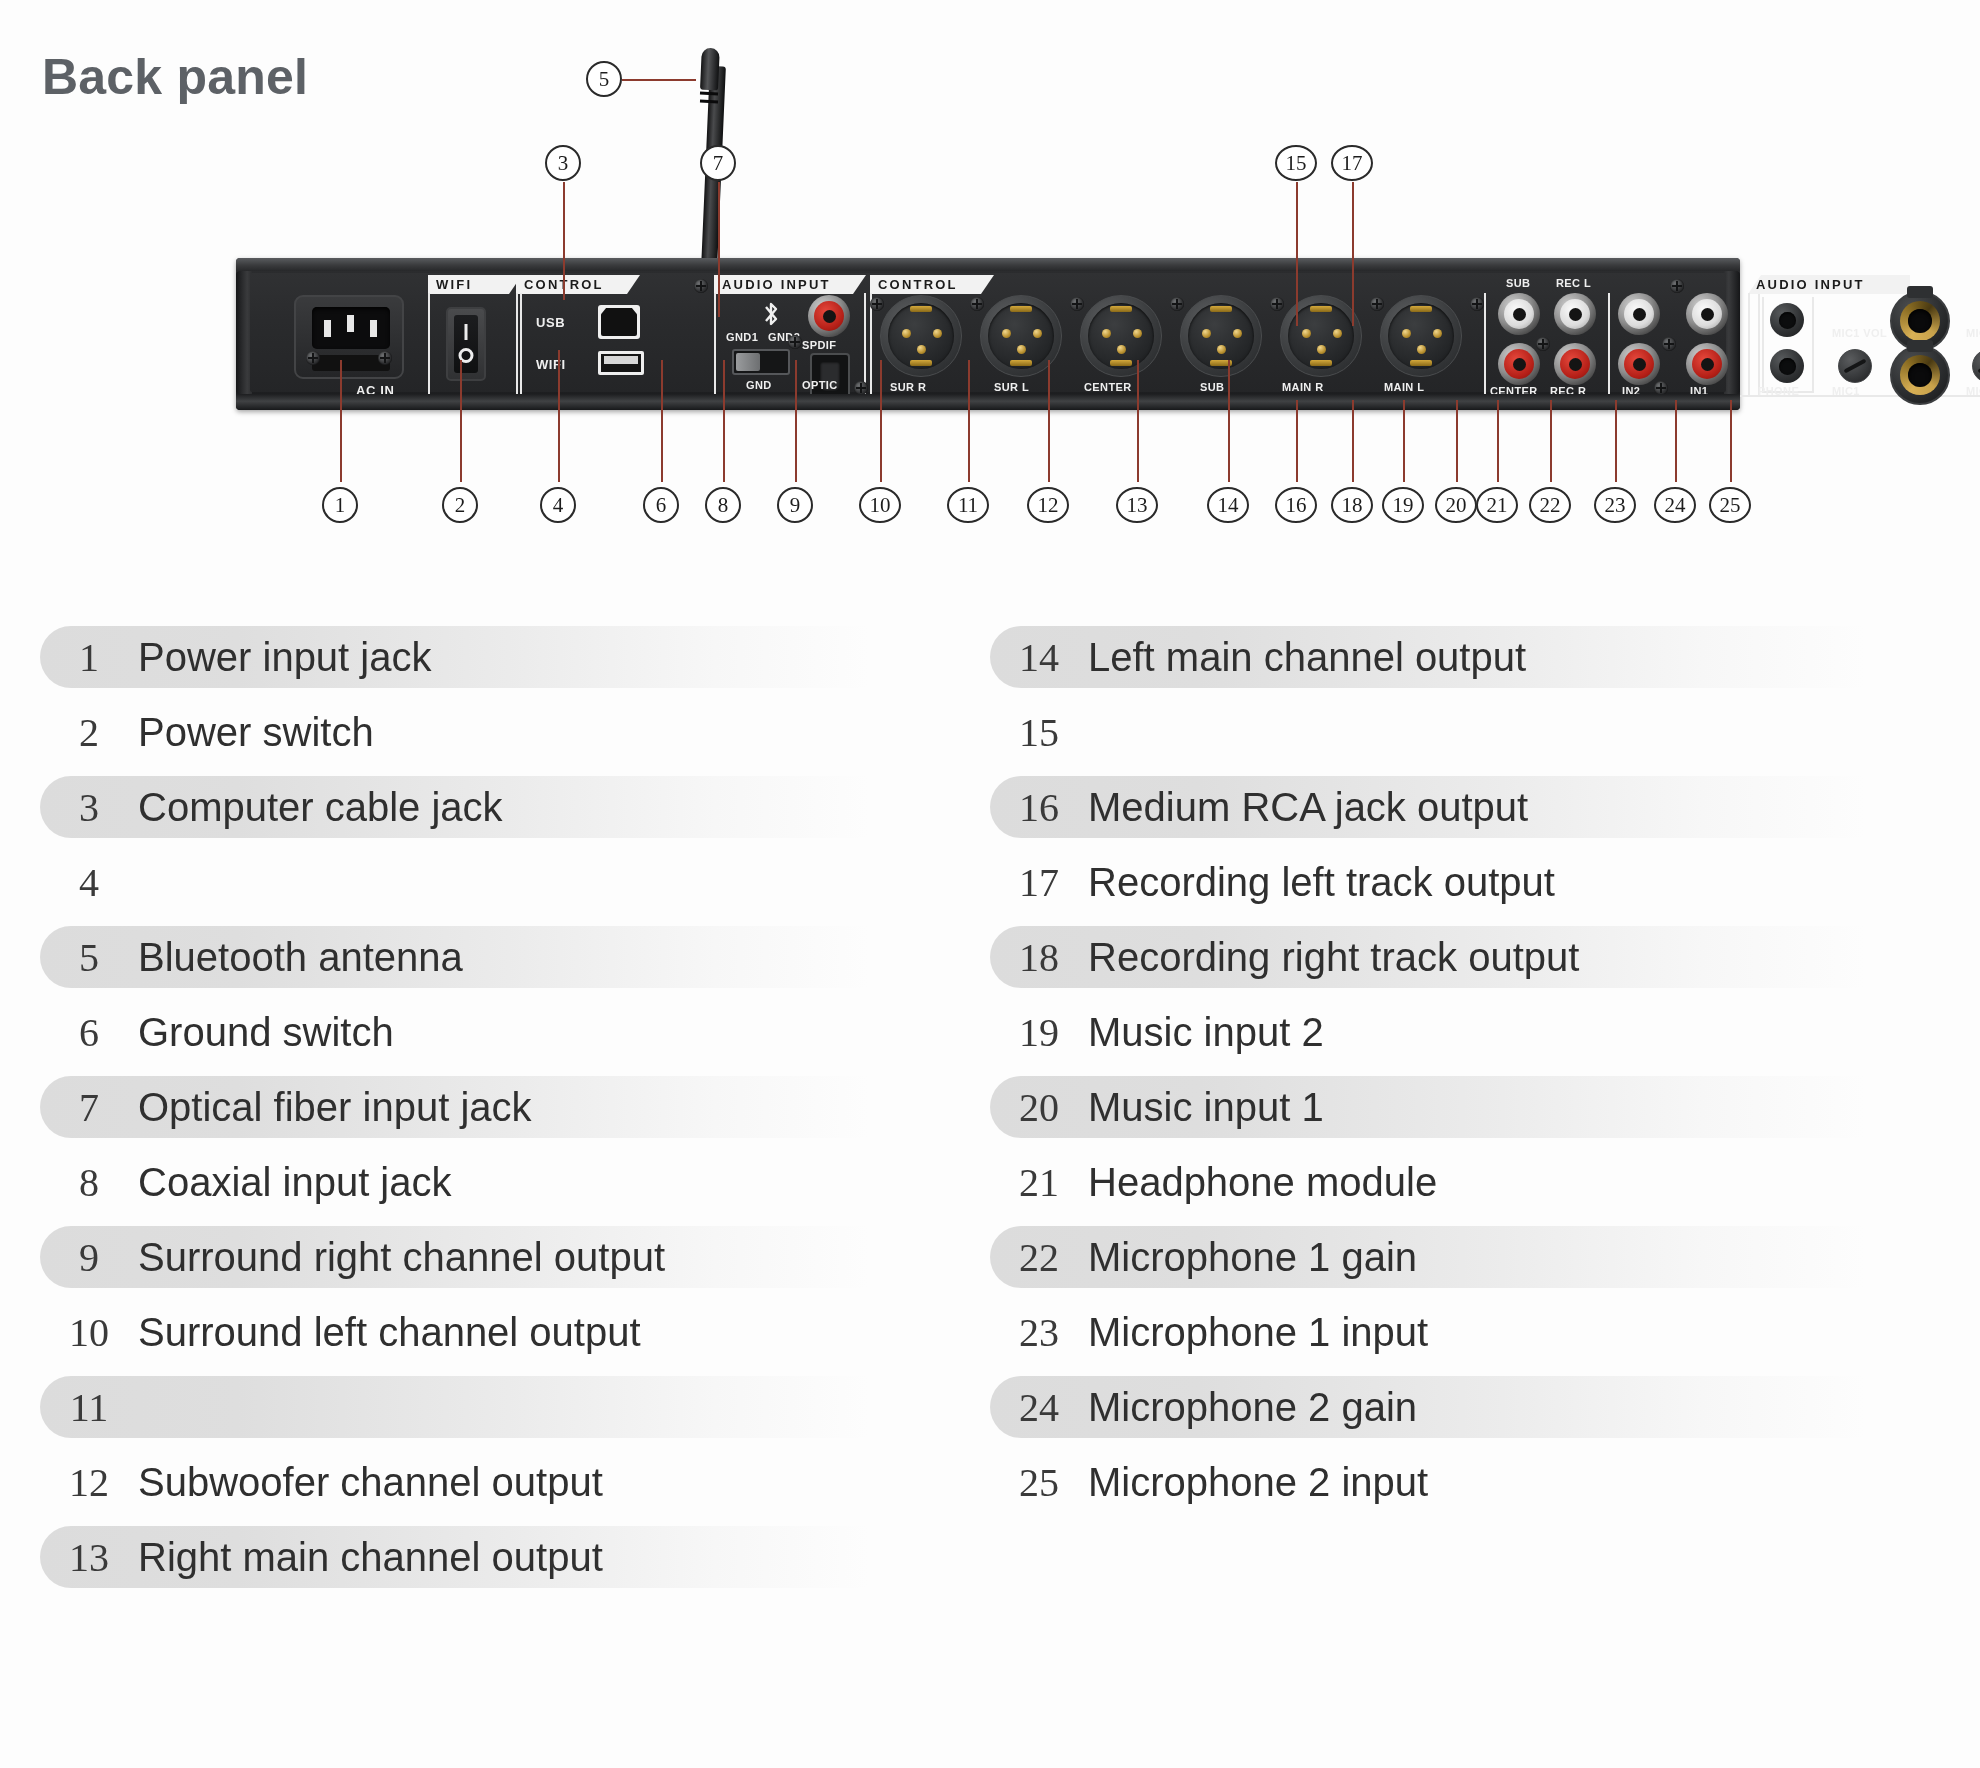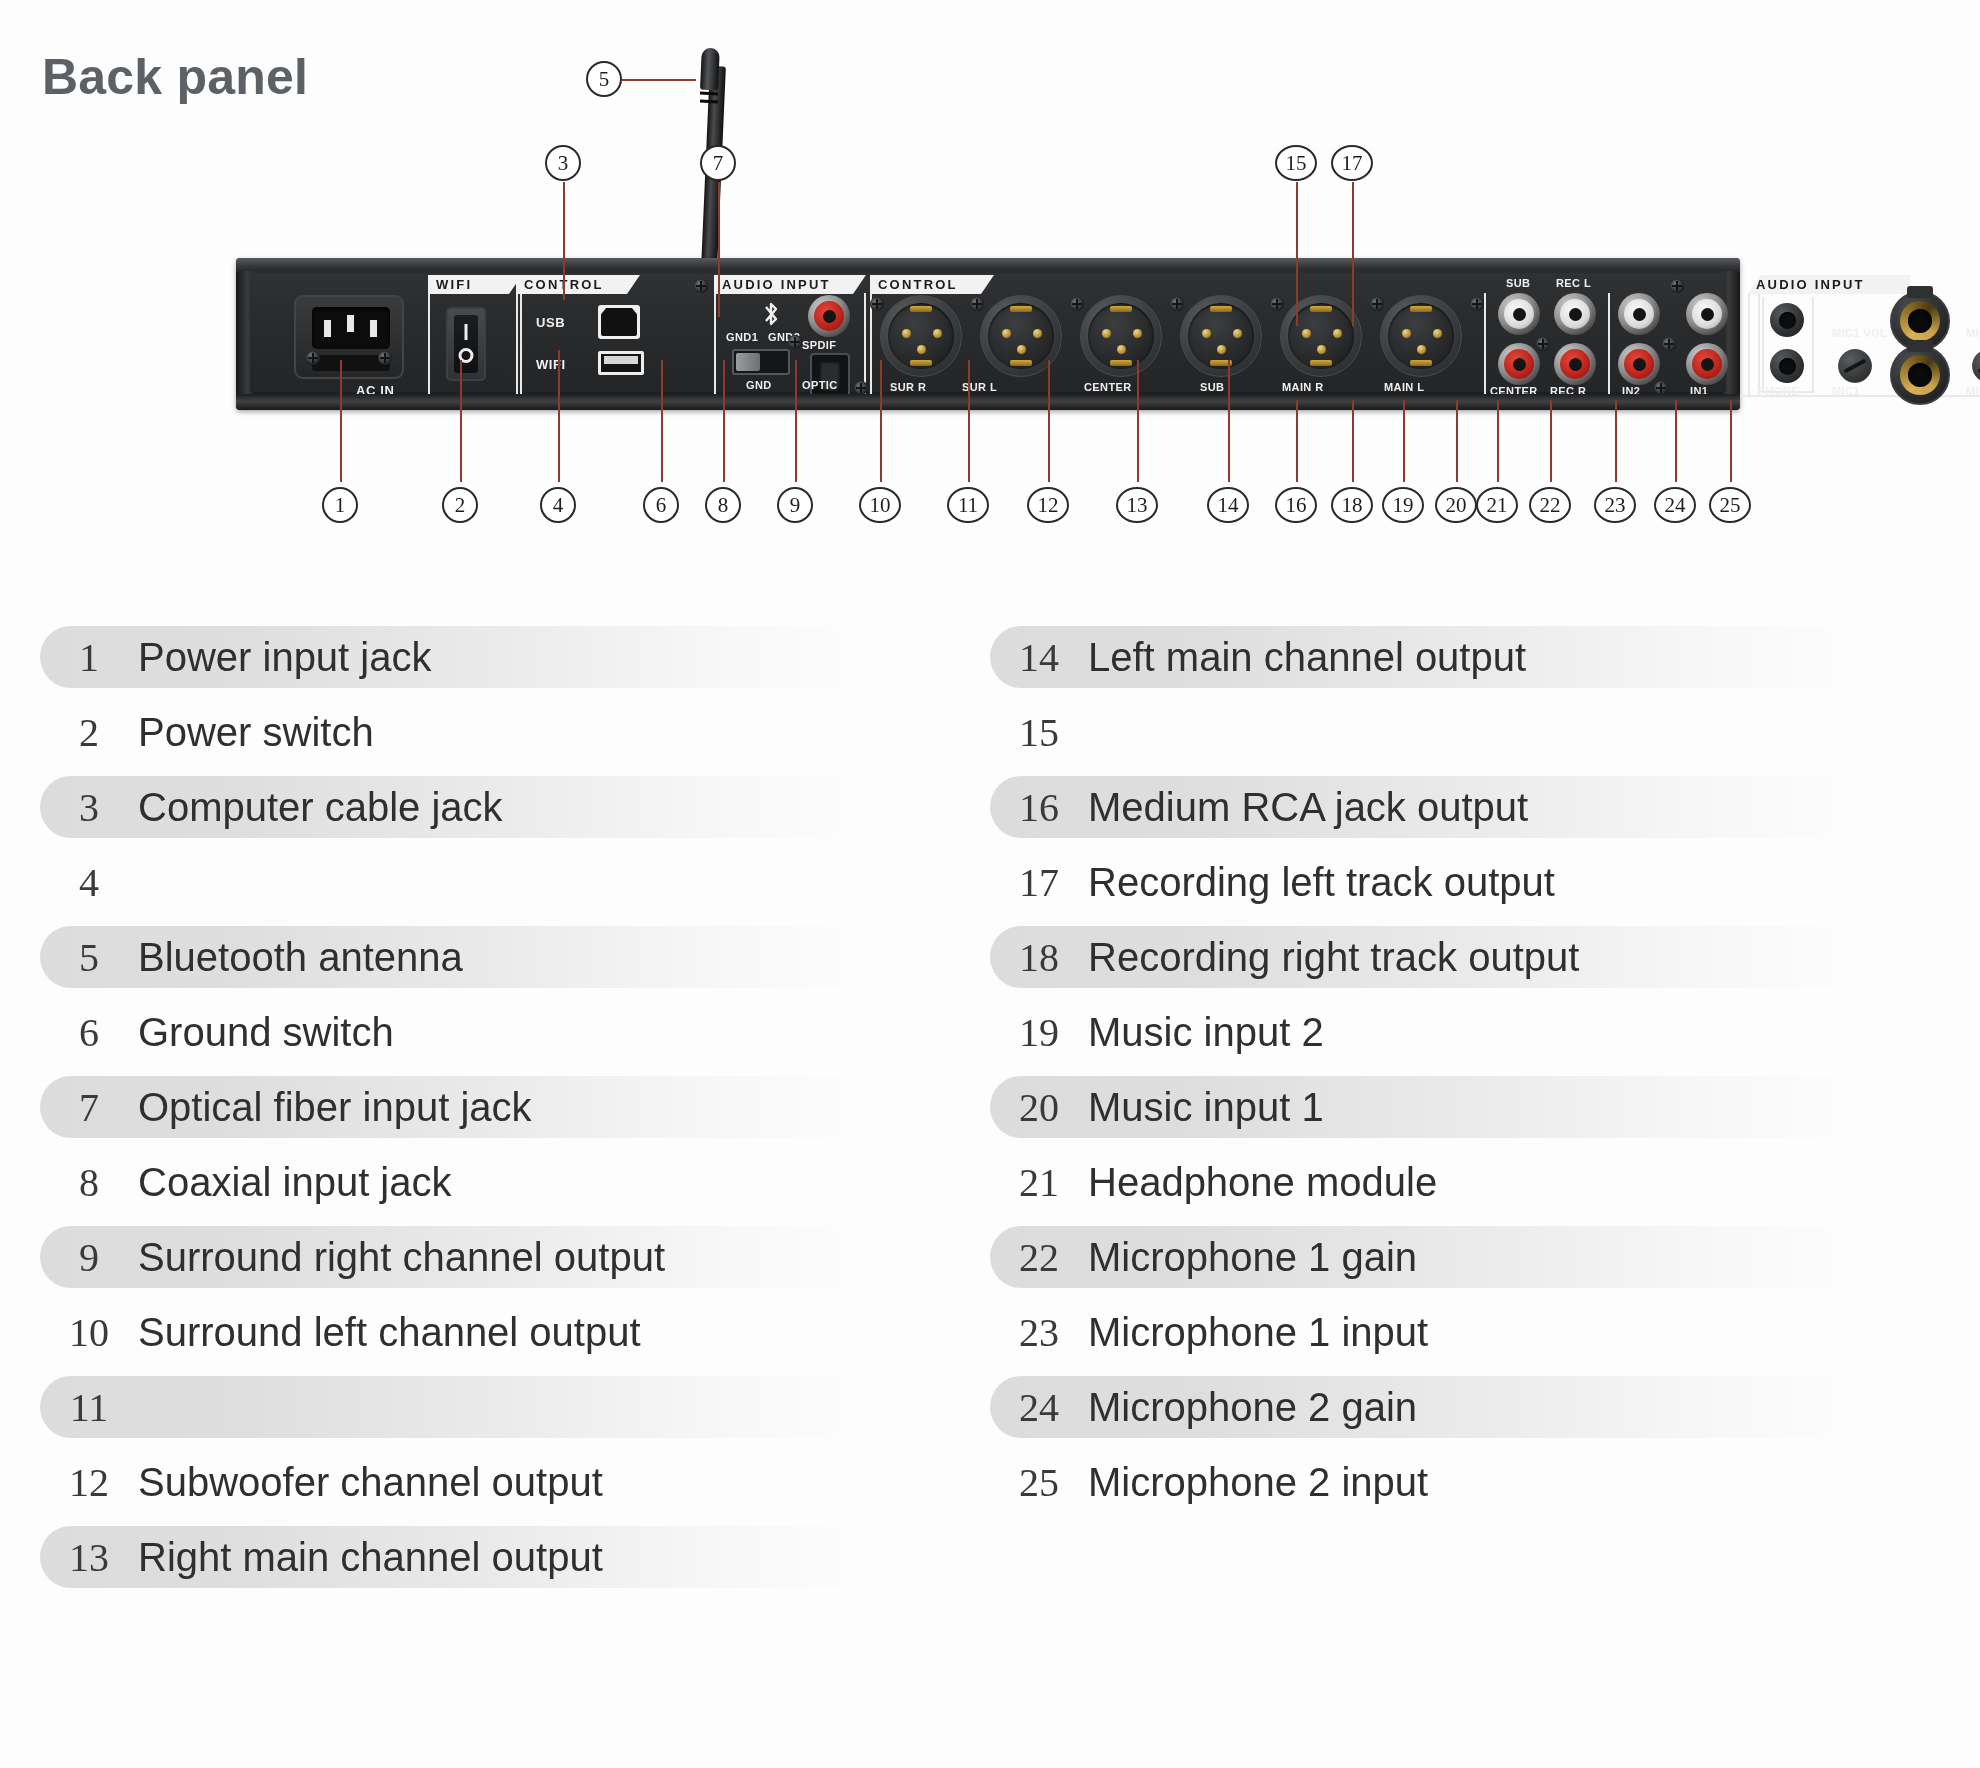--- a/index.html
+++ b/index.html
@@ -307,21 +307,21 @@
         <div class="sl sm" style="left:640px;top:108px">SUR R</div>
 
         <div class="xlr" style="left:730px;top:22px">
           <div class="ring"></div>
             <div class="notch" style="top:10px"></div>
           <div class="p" style="left:21px;top:33px"></div>
             <div class="p" style="left:52px;top:33px"></div>
           <div class="p" style="left:36px;top:49px"></div>
             <div class="notch" style="bottom:10px"></div>
         </div>
-        <div class="sl sm" style="left:712px;top:108px">SUR L</div>
+        <div class="sl sm" style="left:744px;top:108px">SUR L</div>
 
         <div class="xlr" style="left:830px;top:22px">
           <div class="ring"></div>
             <div class="notch" style="top:10px"></div>
           <div class="p" style="left:21px;top:33px"></div>
             <div class="p" style="left:52px;top:33px"></div>
           <div class="p" style="left:36px;top:49px"></div>
             <div class="notch" style="bottom:10px"></div>
         </div>
         <div class="sl sm" style="left:834px;top:108px">CENTER</div>

